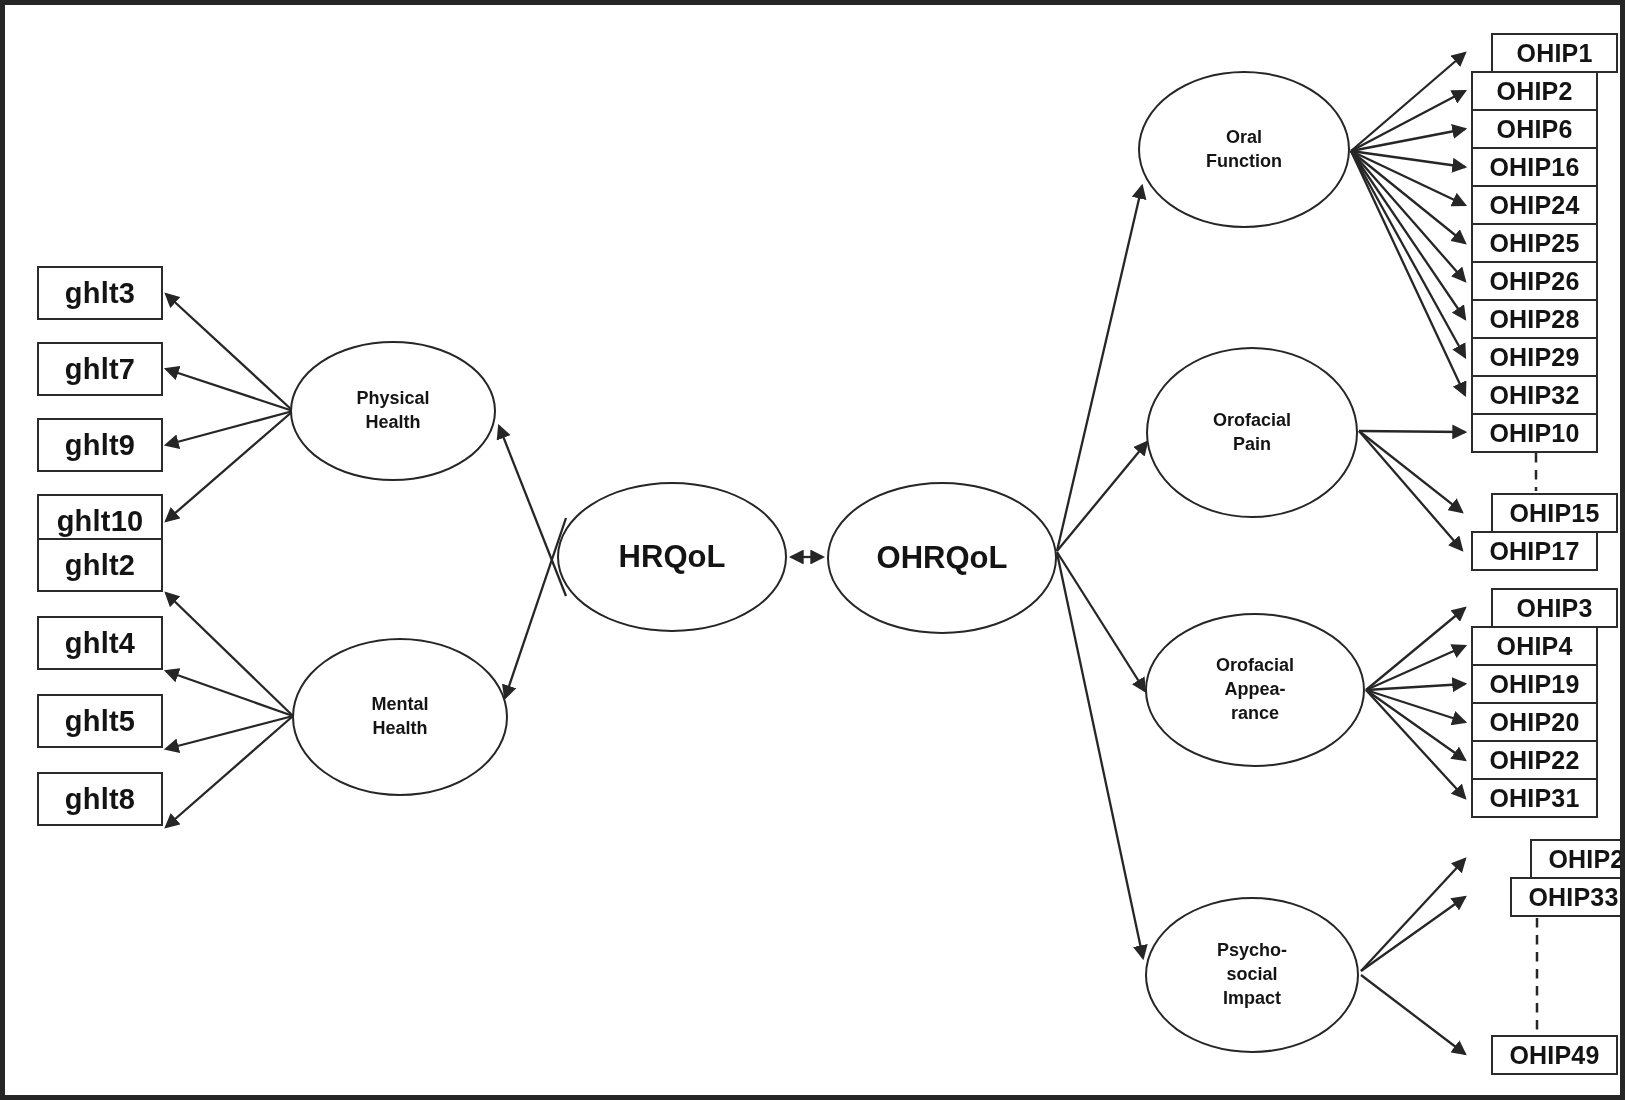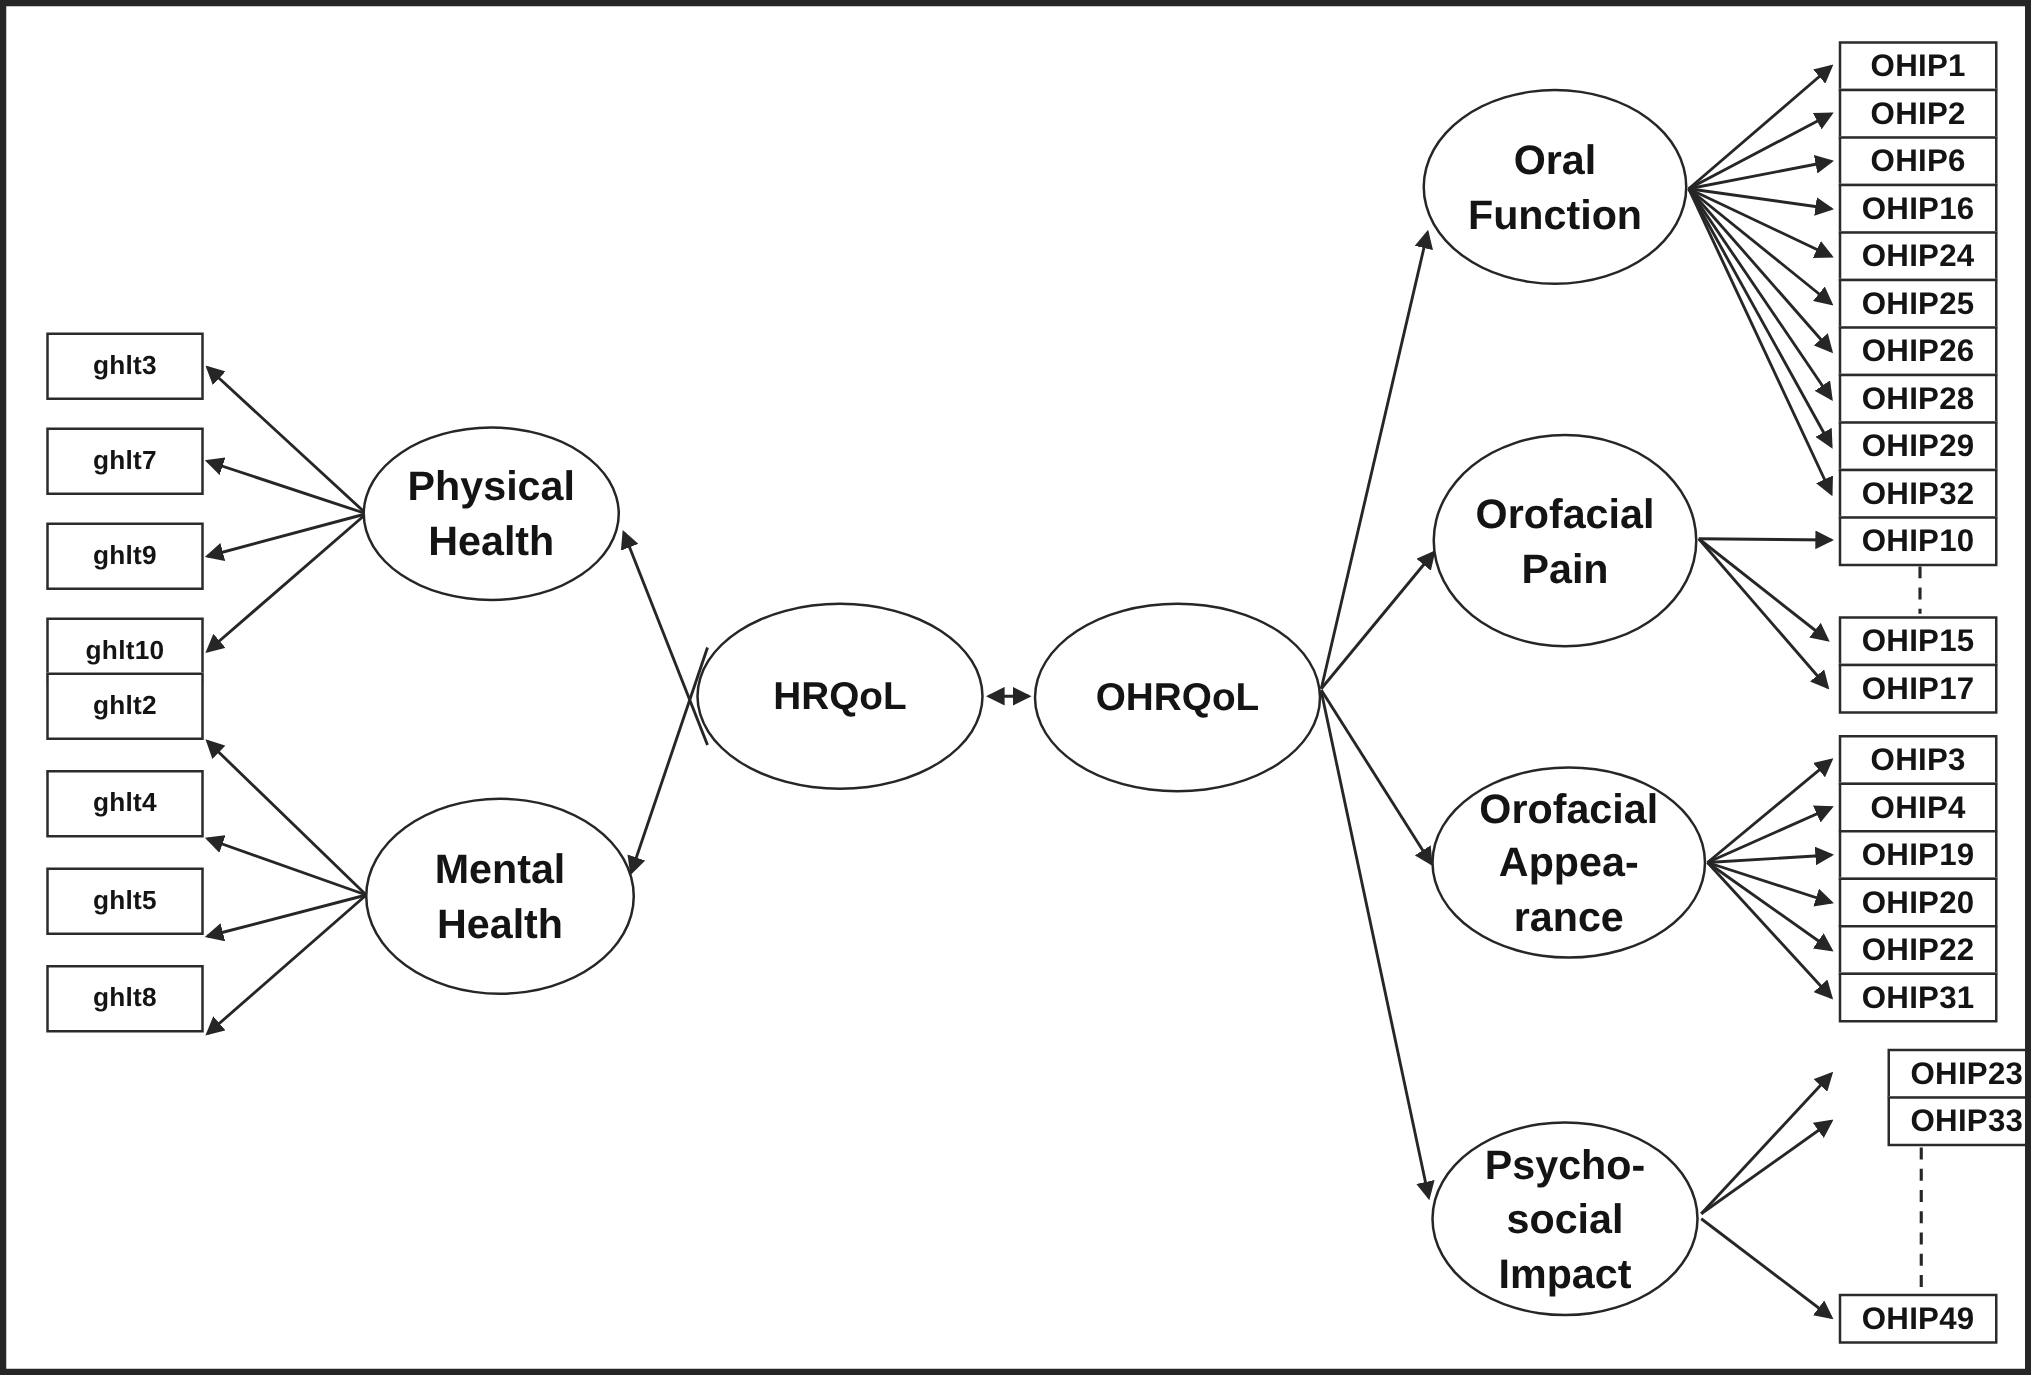--- a/index.html
+++ b/index.html
@@ -15,29 +15,29 @@
   svg.edges { position:absolute; left:0; top:0; width:1625px; height:1100px; z-index:1; }
   svg.edges line { stroke:#262626; stroke-width:2.3; }
   svg.edges line.dash { stroke-width:2.5; stroke-dasharray:9.5 7.5; }
 
   .stack { position:absolute; display:flex; flex-direction:column; z-index:10; }
   .node-box {
     position:relative; box-sizing:border-box; background:#ffffff;
     border:2.4px solid #2b2b2b; display:flex; align-items:center; justify-content:center;
     font-weight:bold; color:#141414; letter-spacing:0.2px;
   }
-  .stack.ghlt .node-box { width:126px; height:54px; font-size:21px; }
+  .stack.ghlt .node-box { width:126px; height:54px; font-size:29px; }
   .stack.ohip .node-box { width:127px; height:40.4px; margin-top:-2.4px; font-size:25px; }
-  .stack.ohip .node-box:first-child { margin-top:0; }
+  .stack.ohip .node-box:first-child { margin-top:0;margin-left:20px; }
 
   .ellipse {
     position:absolute; box-sizing:border-box; z-index:10;
     border:2.6px solid #262626; border-radius:50%; background:#ffffff;
     display:flex; flex-direction:column; align-items:center; justify-content:center;
-    font-weight:bold; color:#141414; font-size:33px; line-height:1.32; text-align:center;
+    font-weight:bold; color:#141414; font-size:18px; line-height:1.32; text-align:center;
   }
   .ellipse.big { font-size:31px; }
 </style>
 </head>
 <body>
 
 <div class="frame">
 
   <svg class="edges">
     <defs>

